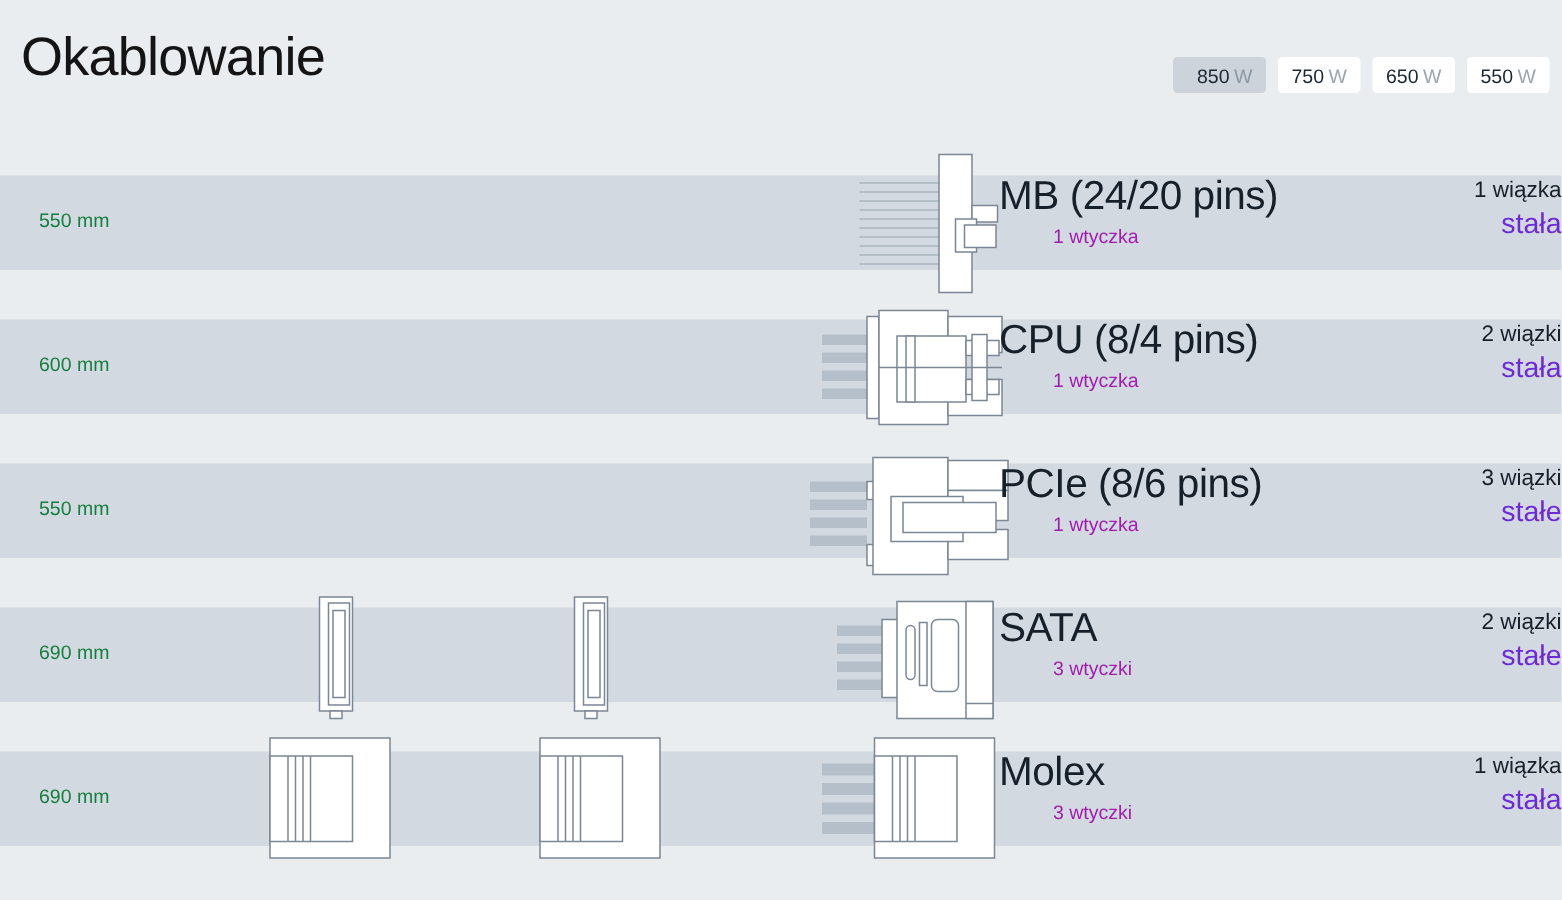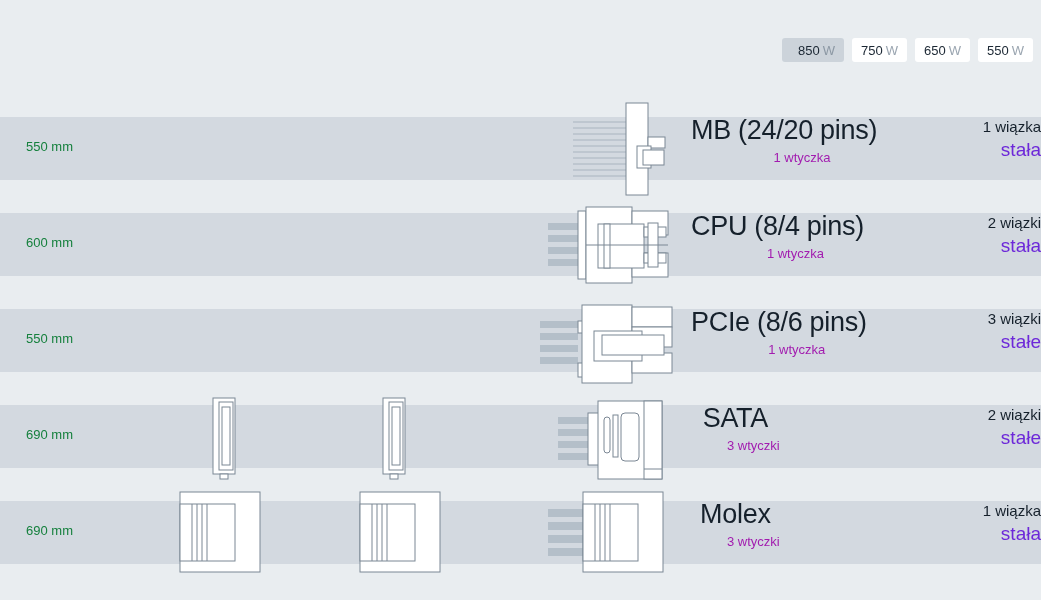--- a/index.html
+++ b/index.html
@@ -84,24 +84,23 @@
     left: 26px;
     top: 38px;
     font-size: 13px;
     color: #15803d;
     z-index: 6;
   }
 
   
   .info {
     position: absolute;
-    left: 691px;
+    left: 666px;
     top: 14px;
     z-index: 8;
-    text-align: center;
   }
   .info-title {
     font-size: 27px;
     font-weight: 400;
     color: #15202b;
     line-height: 1.18;
     letter-spacing: -0.3px;
     white-space: nowrap;
   }
   .info-sub {
@@ -130,20 +129,21 @@
 
   
   .gfx { position: absolute; left: 0; top: 0; z-index: 5; }
   .gfx svg { display: block; }
 </style>
 </head>
 <body>
 
 <div id="page">
 
+  <h1 class="page-title">Okablowanie</h1>
 
   <div class="wattage-group">
     <button class="watt-btn selected">
       <span>850</span>
       <span class="unit">W</span>
     </button>
     <button class="watt-btn">
       <span>750</span>
       <span class="unit">W</span>
     </button>

